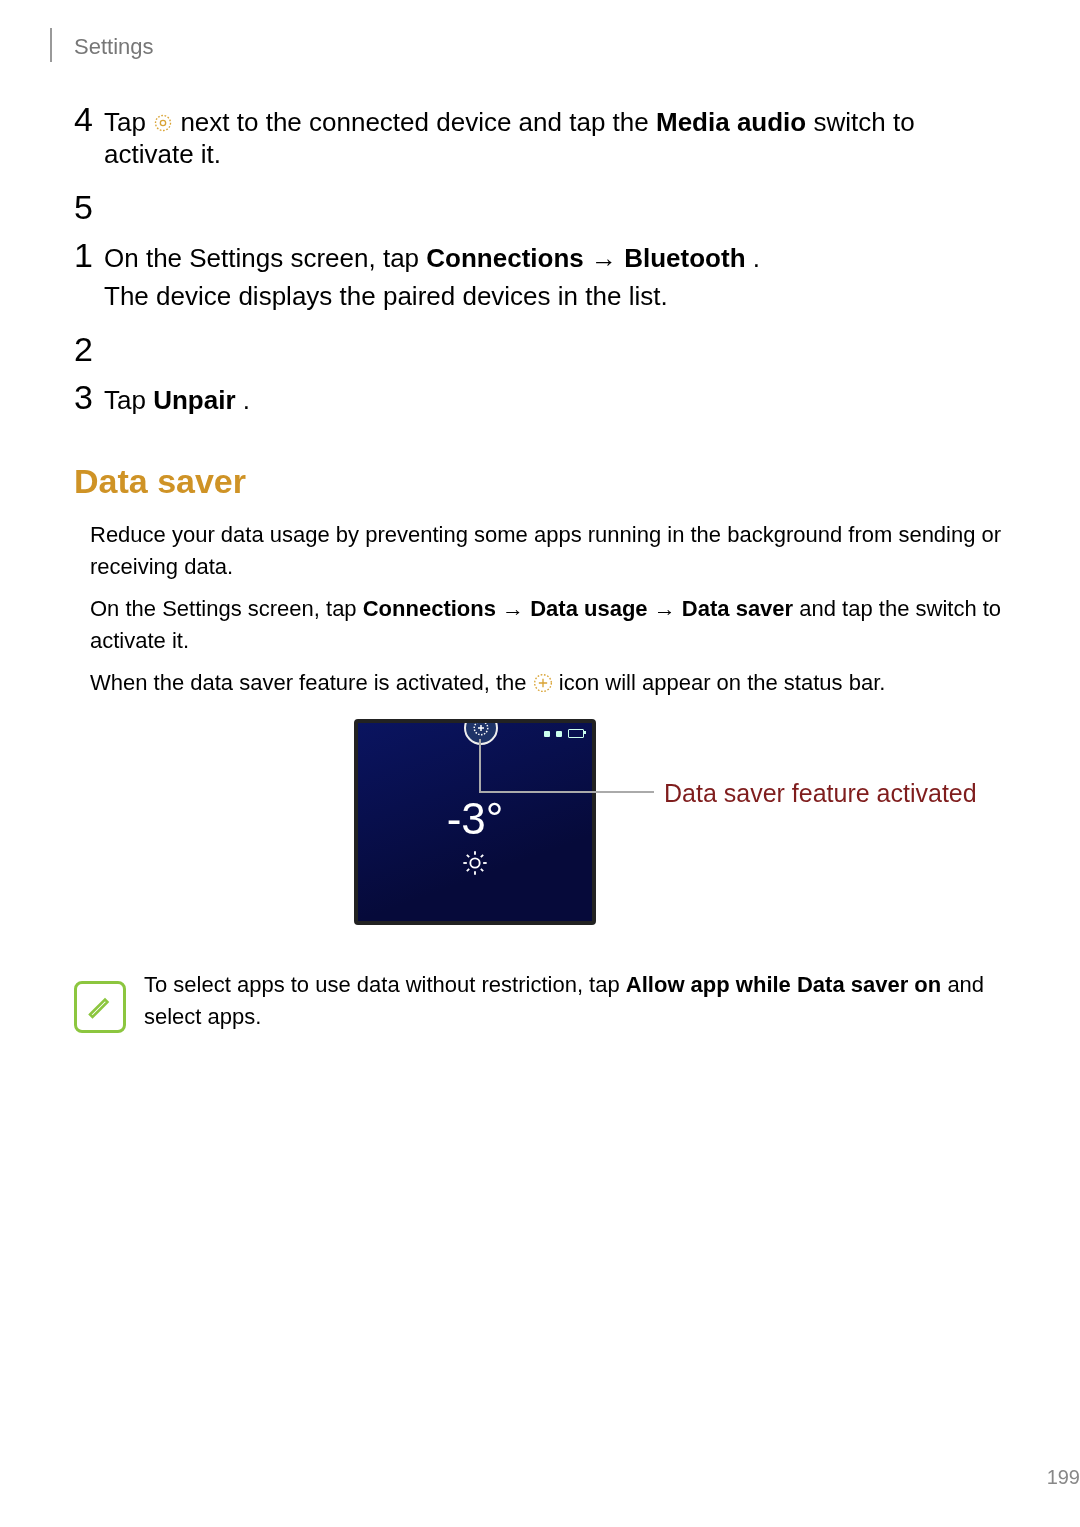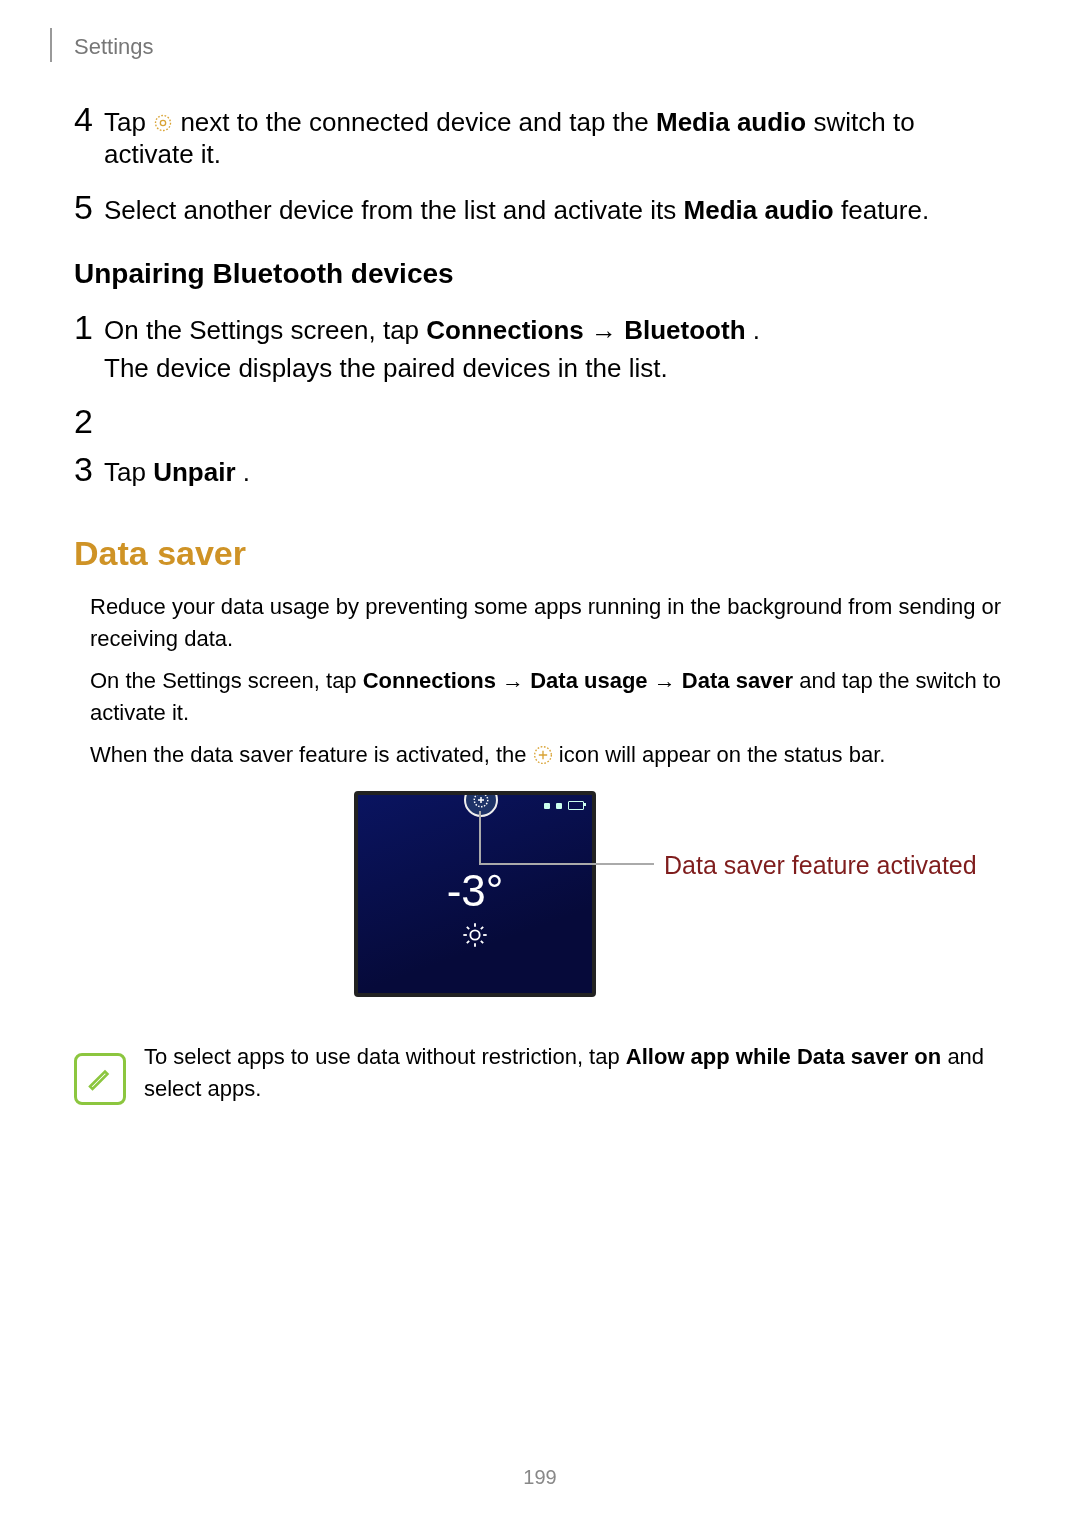--- a/index.html
+++ b/index.html
@@ -212,21 +212,21 @@
 .note-body {
   font-size: 22px;
   line-height: 32px;
   flex: 1 1 auto;
 }
 .page-number {
   position: absolute;
   bottom: 38px;
   left: 0;
   right: 0;
-  text-align: center;
+  text-align: right;
   font-size: 20px;
   color: #888;
 }
 </style>
 </head>
 <body>
 
 <div class="page">
 
   <div class="header-rule"></div>
@@ -249,30 +249,22 @@
           </span>
           <span> next to the connected device and tap the </span>
           <span class="bold">Media audio</span>
           <span> switch to activate it.</span>
         </p>
       </div>
     </div>
 
     <div class="step-row">
       <div class="step-num">5</div>
-      <div class="step-body">
-        <p>
-          <span>Select another device from the list and activate its </span>
-          <span class="bold">Media audio</span>
-          <span> feature.</span>
-        </p>
-      </div>
-    </div>
-
-    <div class="h2">Unpairing Bluetooth devices</div>
+    </div>
+
 
     <div class="step-row">
       <div class="step-num">1</div>
       <div class="step-body">
         <p>
           <span>On the Settings screen, tap </span>
           <span class="bold">Connections</span>
           <span> → </span>
           <span class="bold">Bluetooth</span>
           <span>.</span>

